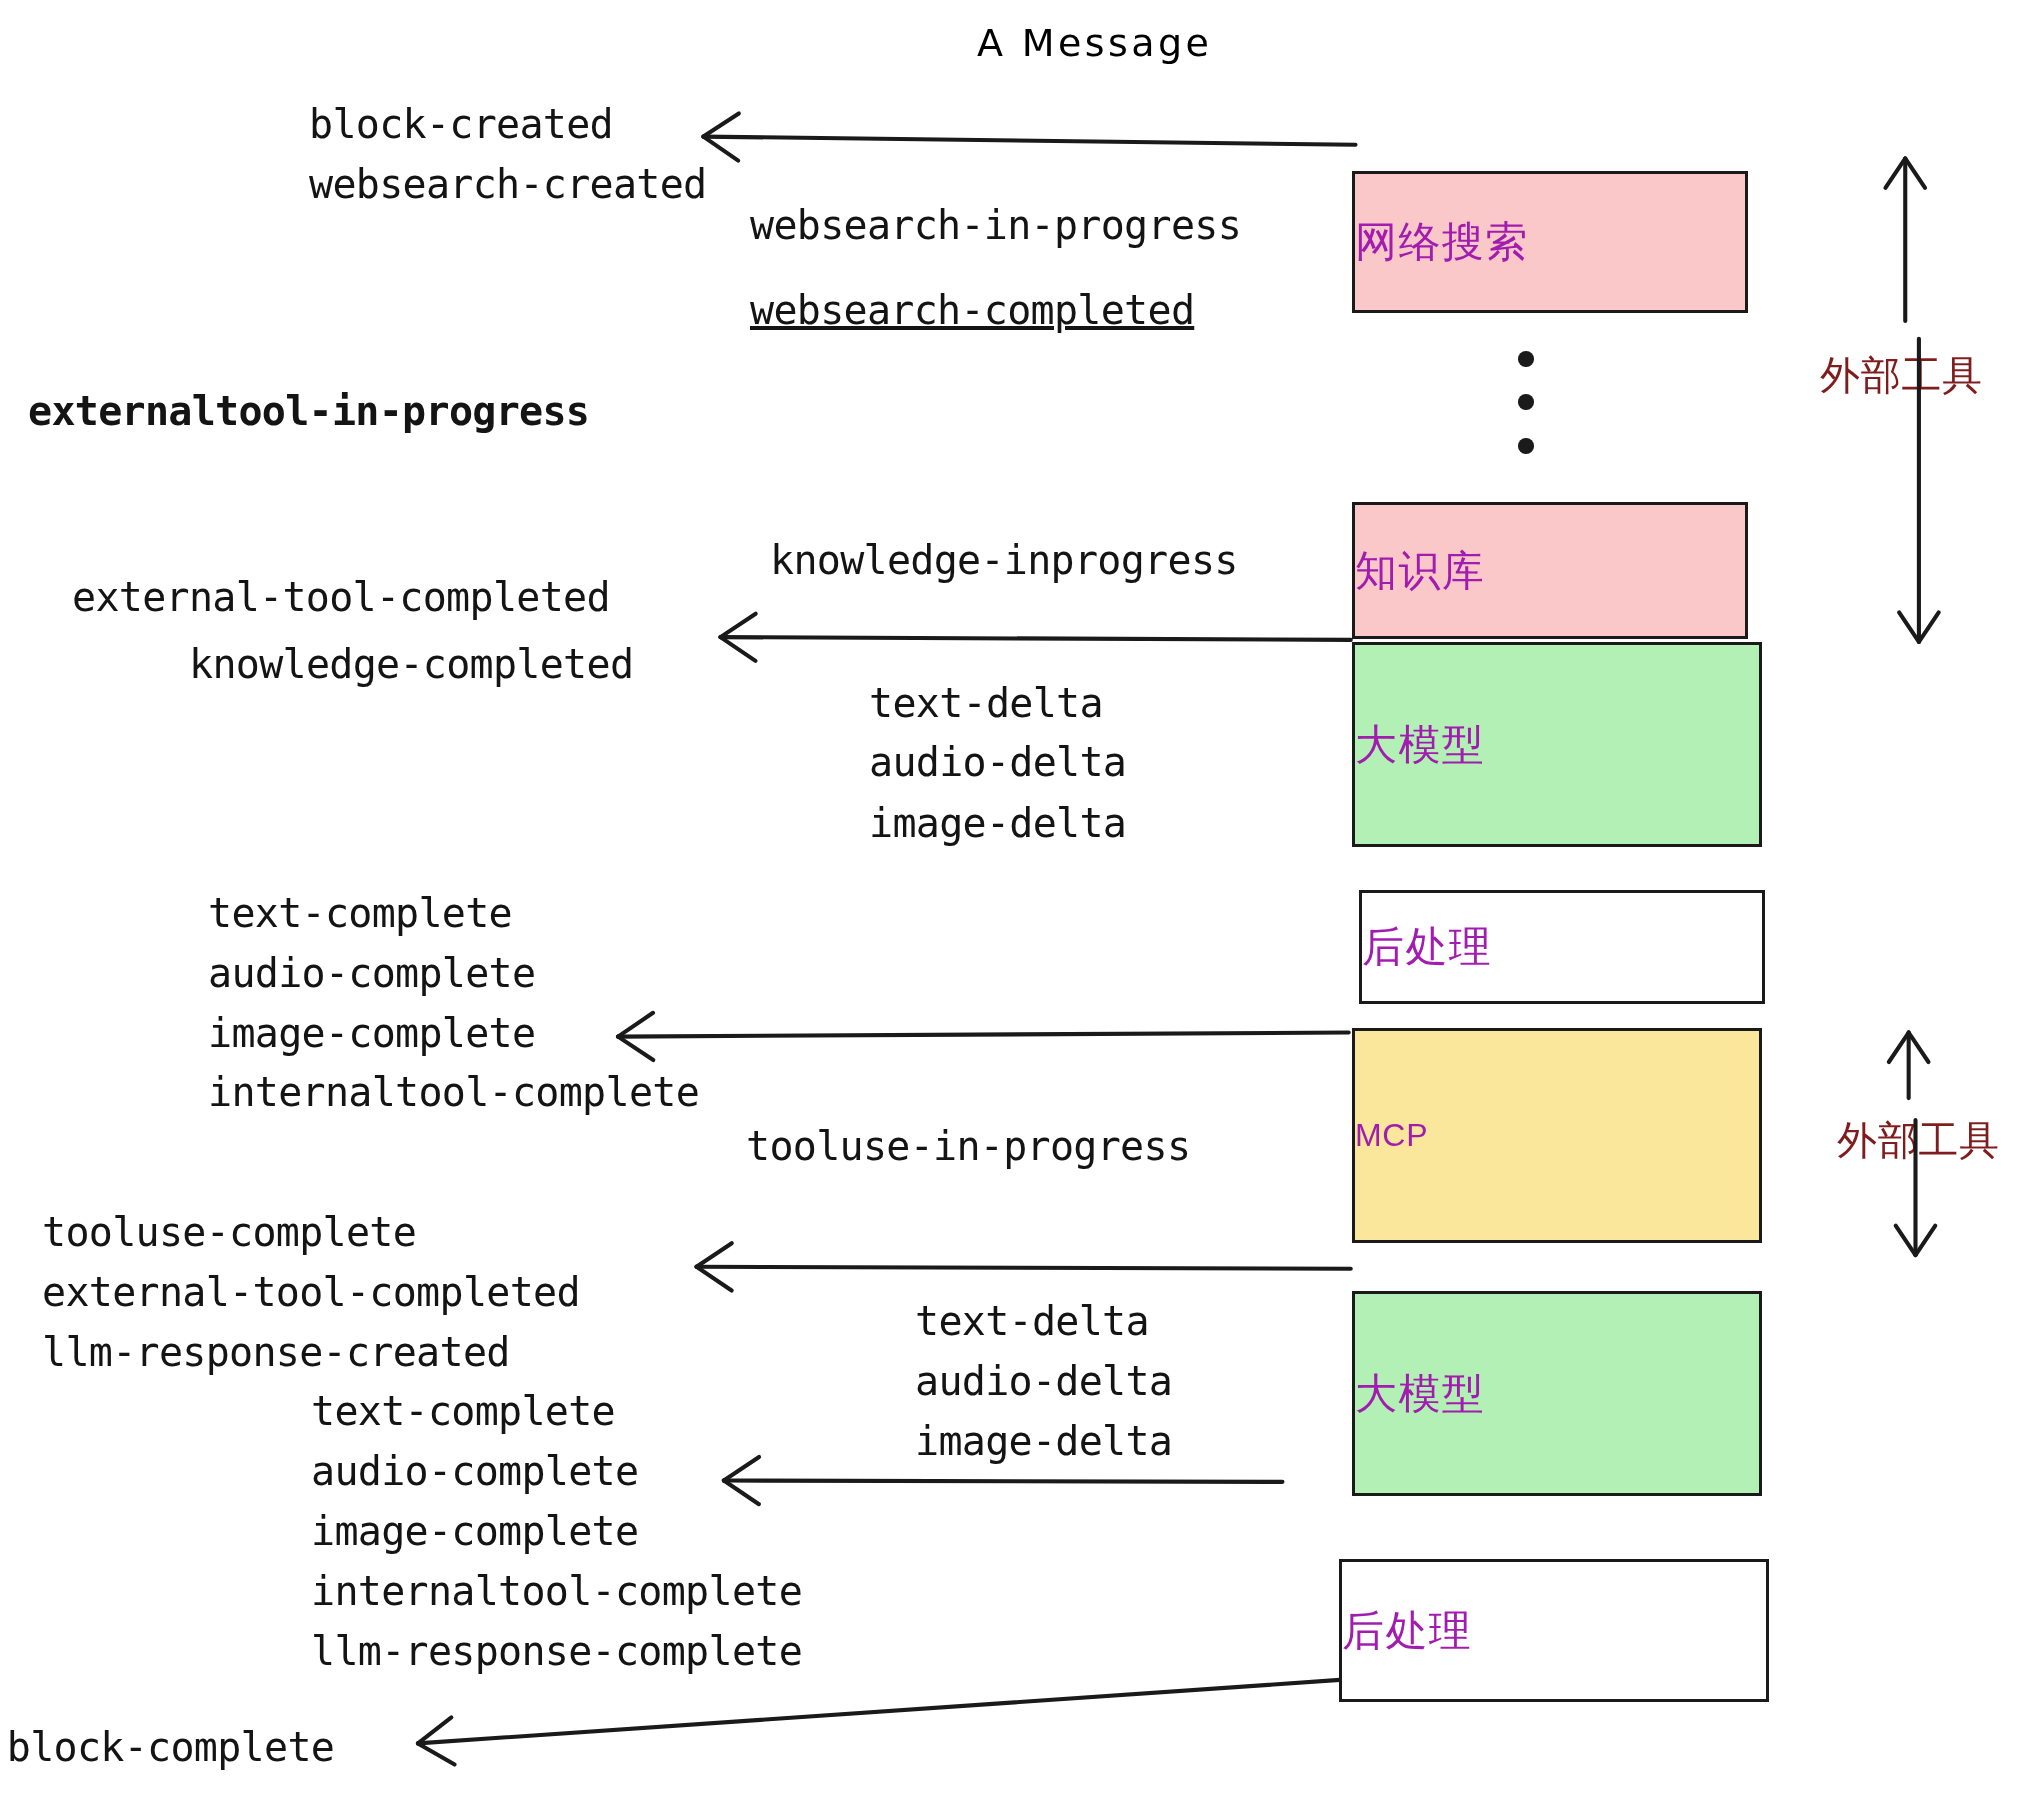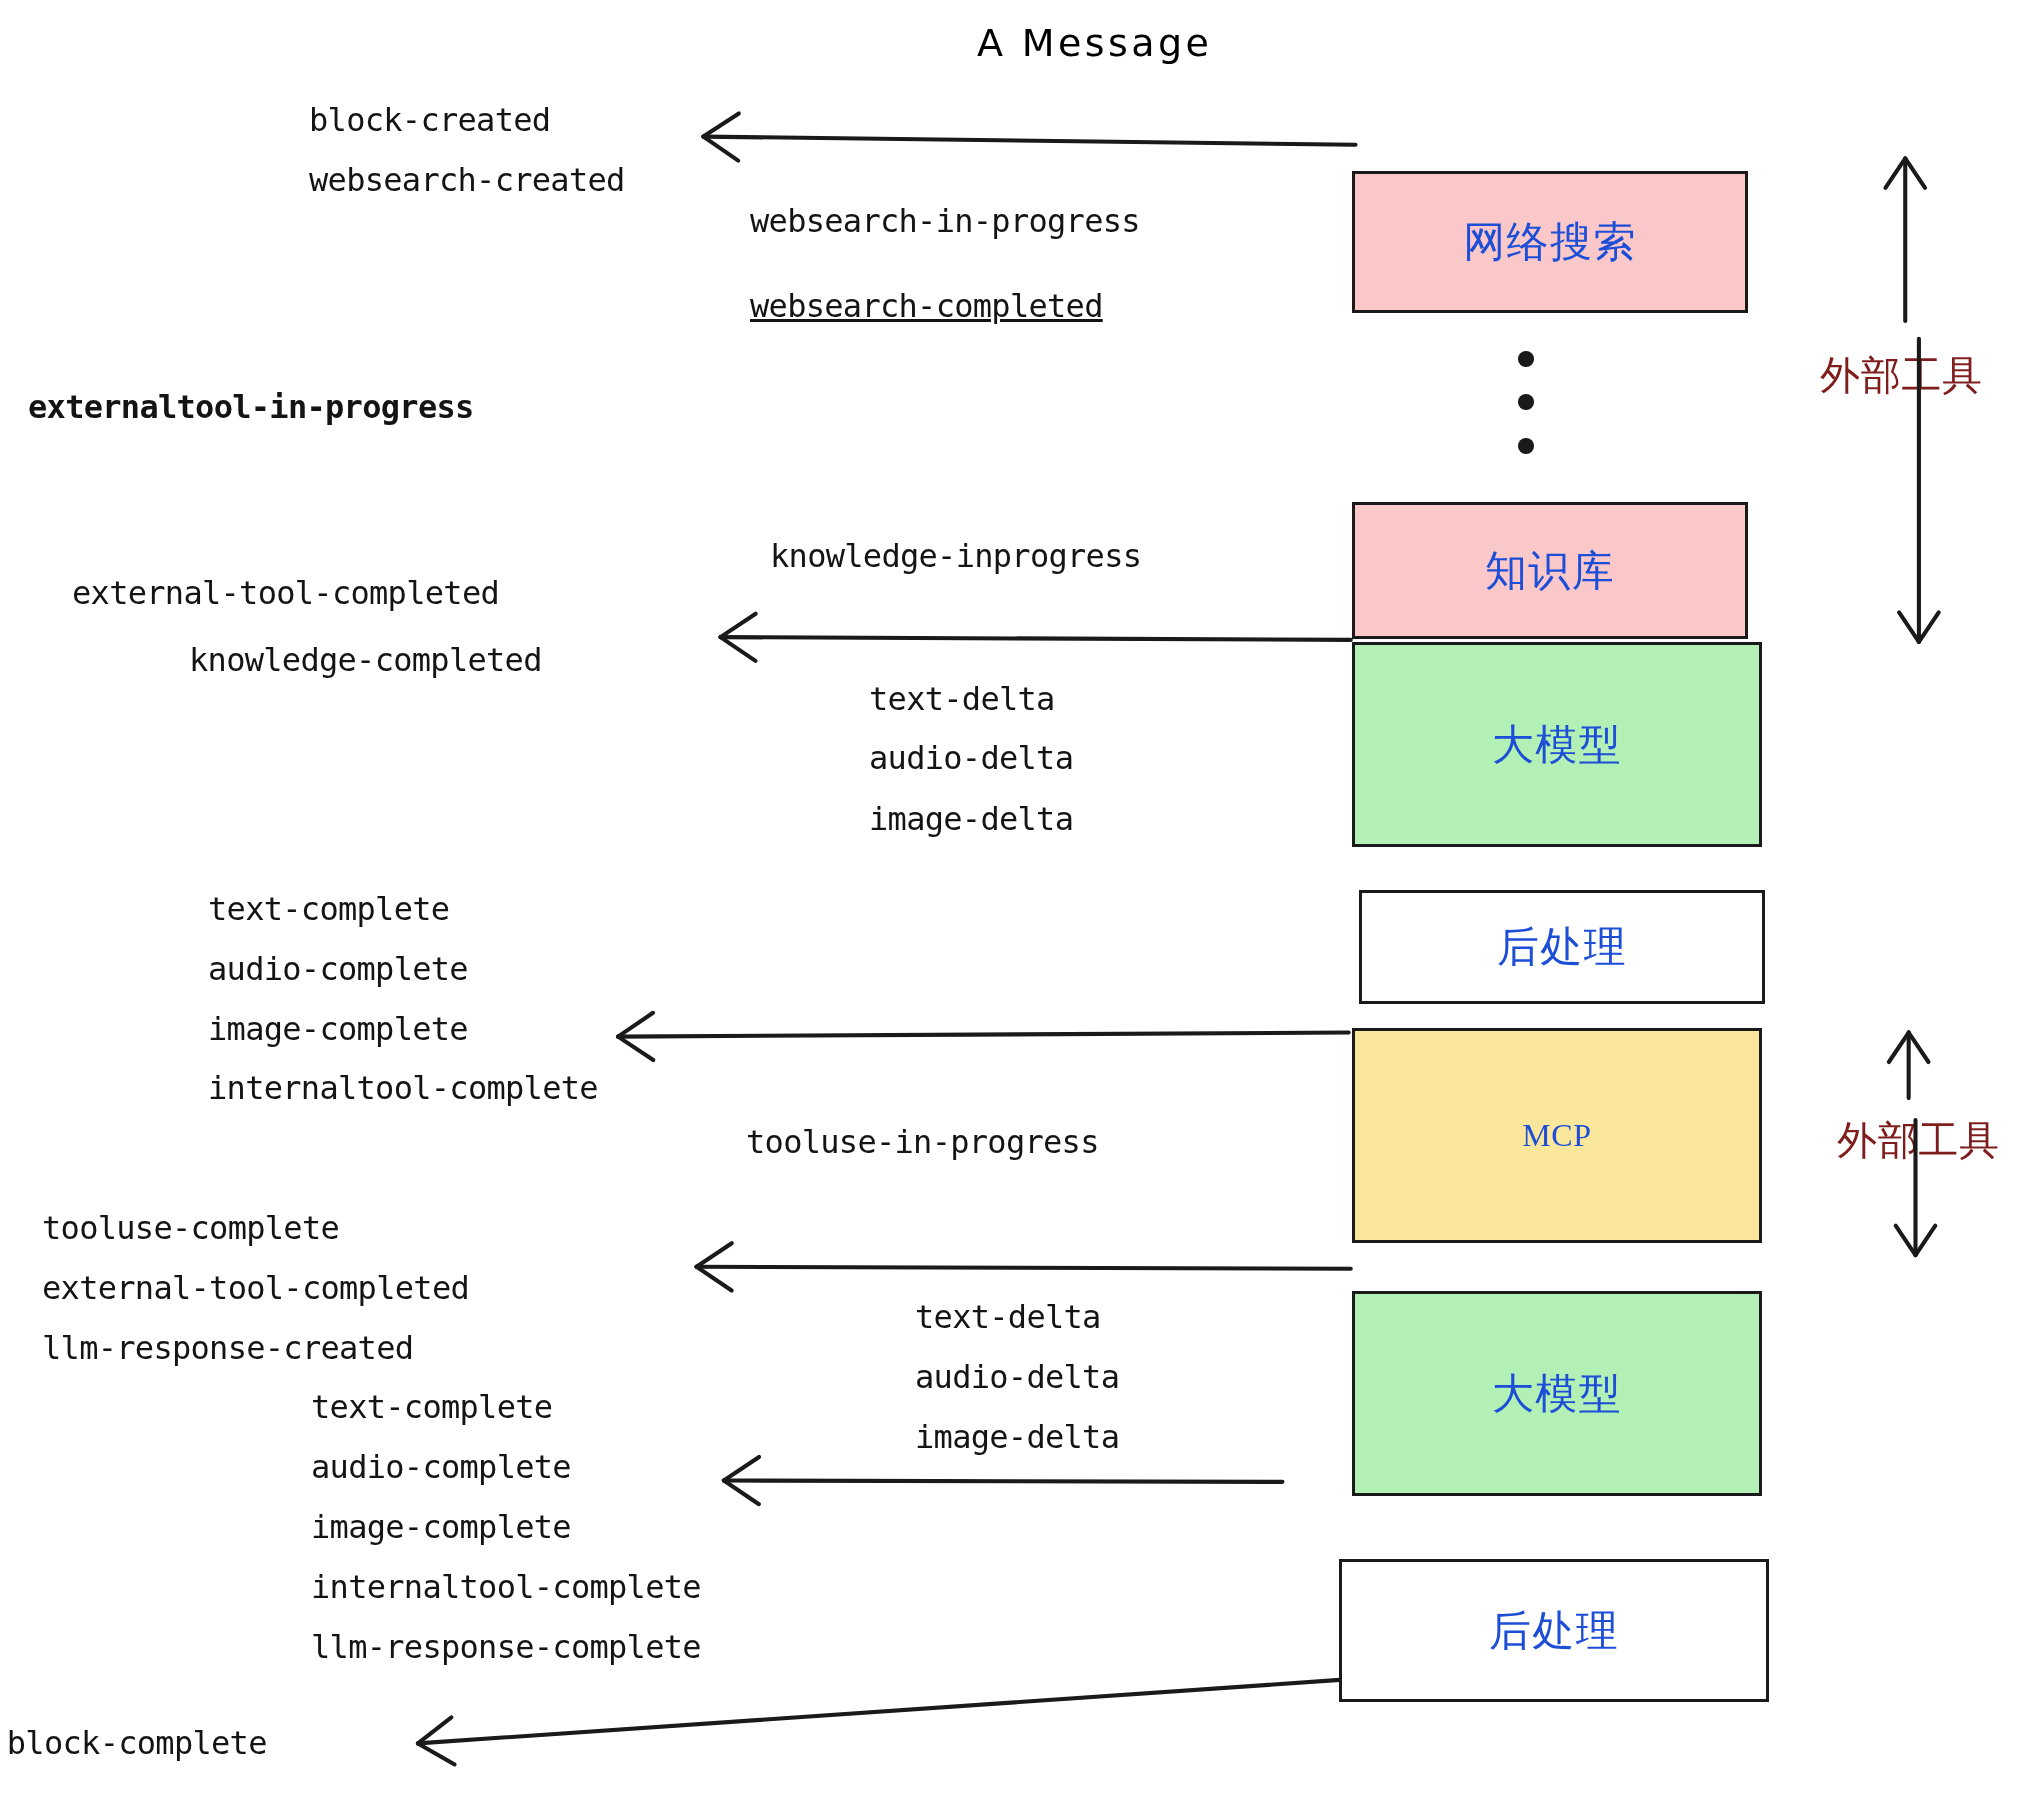--- a/index.html
+++ b/index.html
@@ -22,36 +22,35 @@
     font-family: "DejaVu Sans", "Liberation Sans", sans-serif;
     font-size: 38px;
     font-weight: 400;
     letter-spacing: 3.4px;
     color: #000000;
     white-space: nowrap;
   }
   .evt {
     position: absolute;
     font-family: "DejaVu Sans Mono", "Liberation Mono", monospace;
-    font-size: 32px;
+    font-size: 40px;
     letter-spacing: -0.7px;
     color: #141414;
     white-space: nowrap;
     line-height: 1;
   }
   
   .box {
     position: absolute;
     box-sizing: border-box;
     border: 3.4px solid #1a1a1a;
     display: flex;
     align-items: center;
-    justify-content: center;
-    font-family: Liberation Serif, serif;
-    color: #1d4ed8;
+    font-family: Liberation Sans, sans-serif;
+    color: #a21caf;
     font-size: 42px;
     letter-spacing: 1.4px;
   }
   .box.latin { font-size: 32px; letter-spacing: 0.7px; }
   .box.pink  { background: #fac8c8; }
   .box.green { background: #b3f0b5; }
   .box.yellow{ background: #fae79b; }
   .box.white { background: #ffffff; }
   
   .dot {

